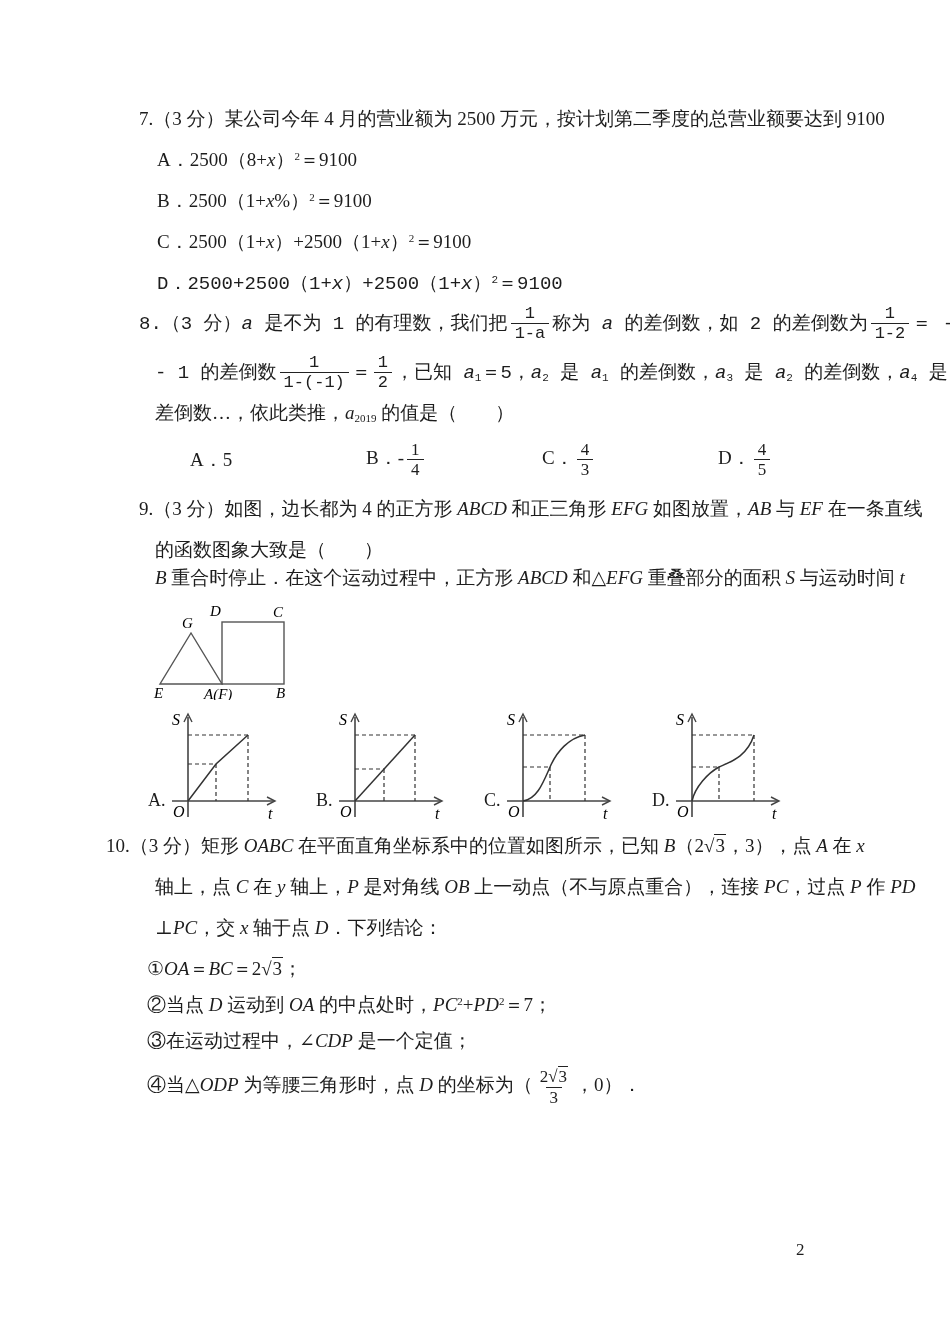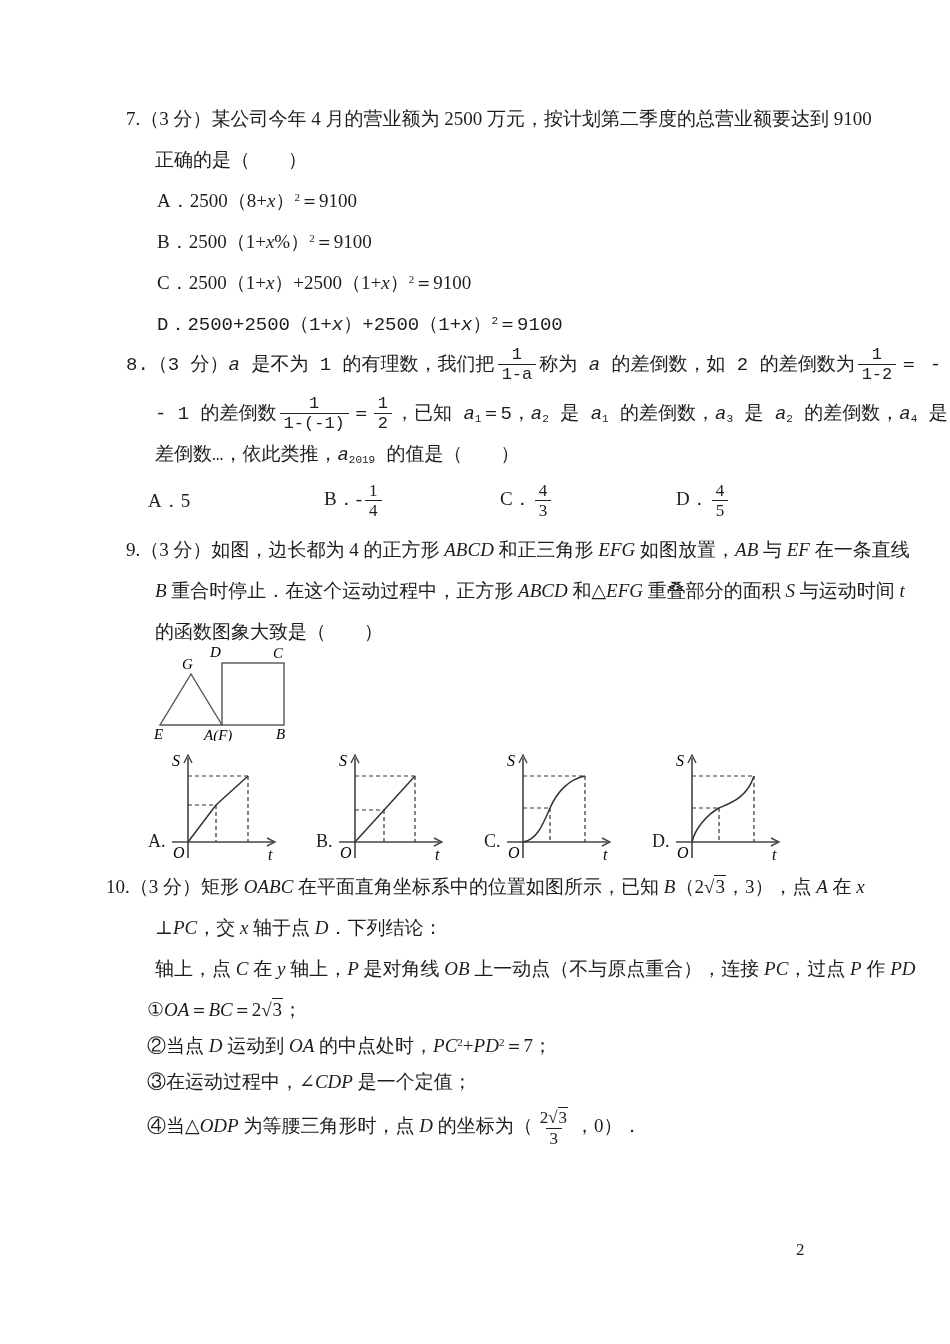--- a/index.html
+++ b/index.html
@@ -4,30 +4,30 @@
 <style>
   html,body{margin:0;padding:0;}
   body{
     width:950px;height:1344px;position:relative;background:#ffffff;overflow:hidden;
     font-family:"Liberation Serif","DejaVu Serif",serif;
     font-size:19px;color:#1d1d1d;
   }
   .content{padding:106px 0 0 126px;width:810px;}
   .question{margin-bottom:6px;}
   .line{white-space:nowrap;margin-bottom:15px;min-height:26px;}
-  .first{margin-left:0;}
+  .first{margin-left:13px;}
   .cont{margin-left:29px;}
   .opt{margin-left:31px;}
   .cont2{margin-left:21px;}
   .neg{margin-left:-20px;}
   .mb6{margin-bottom:6px;font-family:Liberation Mono, monospace;}
   .mb10{margin-bottom:10px;}
-  .mb12{margin-bottom:12px;font-family:Liberation Mono, monospace;}
+  .mb12{margin-bottom:12px;}
   .mb2{margin-bottom:2px;}
-  .optrow{display:flex;margin-left:22px;align-items:center;}
+  .optrow{display:flex;margin-left:22px;align-items:center;justify-content:center;}
   .optcell{width:176px;}
   .var{font-style:italic;}
   .sup{font-size:11px;position:relative;top:-0.55em;line-height:0;}
   .sub{font-size:11px;position:relative;top:0.28em;line-height:0;}
   .frac{display:inline-flex;flex-direction:column;align-items:center;vertical-align:middle;
         margin:2px 3px;font-size:17px;line-height:1.12;}
   .frac .num{padding:0 4px;}
   .frac .den{border-top:1.5px solid #222;padding:0 4px;}
   .sqrt{display:inline-flex;align-items:baseline;}
   .sqrt .rad{font-style:normal;}
@@ -39,21 +39,20 @@
   .page-num{position:absolute;left:796px;top:1240px;font-size:17px;}
   svg text{font-family:"Liberation Serif","DejaVu Serif",serif;font-style:italic;}
 </style>
 </head>
 <body>
 
 <div class="content">
 
   <div class="question">
       <div class="line first"><span>7.（3 分）某公司今年 4 月的营业额为 2500 万元，按计划第二季度的总营业额要达到 9100</span></div>
-      <div class="line cont"><span>正确的是（　　）</span></div>
       <div class="line opt"><span>A．2500（8+</span><span class="var">x</span><span>）</span><span class="sup">2</span><span>＝9100</span></div>
       <div class="line opt"><span>B．2500（1+</span><span class="var">x</span><span>%）</span><span class="sup">2</span><span>＝9100</span></div>
       <div class="line opt"><span>C．2500（1+</span><span class="var">x</span><span>）+2500（1+</span><span class="var">x</span><span>）</span><span class="sup">2</span><span>＝9100</span></div>
       <div class="line opt mb6"><span>D．2500+2500（1+</span><span class="var">x</span><span>）+2500（1+</span><span class="var">x</span><span>）</span><span class="sup">2</span><span>＝9100</span></div>
     </div>
 
   <div class="question">
       <div class="line first mb6"><span>8.（3 分）</span><span class="var">a</span><span> 是不为 1 的有理数，我们把</span><span class="frac">
           <span class="num"><span>1</span></span>
           <span class="den"><span>1-a</span></span>
@@ -82,22 +81,22 @@
         <span class="optcell"><span>D．</span><span class="frac">
             <span class="num"><span>4</span></span>
             <span class="den"><span>5</span></span>
           </span></span>
       </div>
     </div>
 
   <div class="question">
     <div>
         <div class="line first"><span>9.（3 分）如图，边长都为 4 的正方形 </span><span class="var">ABCD</span><span> 和正三角形 </span><span class="var">EFG</span><span> 如图放置，</span><span class="var">AB</span><span> 与 </span><span class="var">EF</span><span> 在一条直线</span></div>
+        <div class="line cont mb2"><span>的函数图象大致是（　　）</span></div>
         <div class="line cont"><span class="var">B</span><span> 重合时停止．在这个运动过程中，正方形 </span><span class="var">ABCD</span><span> 和△</span><span class="var">EFG</span><span> 重叠部分的面积 </span><span class="var">S</span><span> 与运动时间 </span><span class="var">t</span></div>
-        <div class="line cont mb2"><span>的函数图象大致是（　　）</span></div>
       </div>
 
     <div class="figure-wrap">
       <svg width="170" height="100" viewBox="0 0 170 100">
         <rect x="70" y="22" width="62" height="62" fill="none" stroke="#555" stroke-width="1.4"></rect>
         <polygon points="8,84 70,84 39,33" fill="none" stroke="#555" stroke-width="1.4"></polygon>
         <text x="30" y="28" font-size="15">G</text>
         <text x="58" y="16" font-size="15">D</text>
         <text x="121" y="17" font-size="15">C</text>
         <text x="2" y="98" font-size="15">E</text>
@@ -189,22 +188,22 @@
       </div>
 
     </div>
   </div>
 
   <div class="question">
       <div class="line first neg"><span>10.（3 分）矩形 </span><span class="var">OABC</span><span> 在平面直角坐标系中的位置如图所示，已知 </span><span class="var">B</span><span>（2</span><span class="sqrt">
           <span class="rad">√</span>
           <span class="vinc">3</span>
         </span><span>，3），点 </span><span class="var">A</span><span> 在 </span><span class="var">x</span></div>
+      <div class="line cont"><span>轴上，点 </span><span class="var">C</span><span> 在 </span><span class="var">y</span><span> 轴上，</span><span class="var">P</span><span> 是对角线 </span><span class="var">OB</span><span> 上一动点（不与原点重合），连接 </span><span class="var">PC</span><span>，过点 </span><span class="var">P</span><span> 作 </span><span class="var">PD</span></div>
       <div class="line cont"><span>⊥</span><span class="var">PC</span><span>，交 </span><span class="var">x</span><span> 轴于点 </span><span class="var">D</span><span>．下列结论：</span></div>
-      <div class="line cont"><span>轴上，点 </span><span class="var">C</span><span> 在 </span><span class="var">y</span><span> 轴上，</span><span class="var">P</span><span> 是对角线 </span><span class="var">OB</span><span> 上一动点（不与原点重合），连接 </span><span class="var">PC</span><span>，过点 </span><span class="var">P</span><span> 作 </span><span class="var">PD</span></div>
       <div class="line cont2 mb10"><span>①</span><span class="var">OA</span><span>＝</span><span class="var">BC</span><span>＝2</span><span class="sqrt">
           <span class="rad">√</span>
           <span class="vinc">3</span>
         </span><span>；</span></div>
       <div class="line cont2 mb10"><span>②当点 </span><span class="var">D</span><span> 运动到 </span><span class="var">OA</span><span> 的中点处时，</span><span class="var">PC</span><span class="sup">2</span><span>+</span><span class="var">PD</span><span class="sup">2</span><span>＝7；</span></div>
       <div class="line cont2 mb10"><span>③在运动过程中，∠</span><span class="var">CDP</span><span> 是一个定值；</span></div>
       <div class="line cont2"><span>④当△</span><span class="var">ODP</span><span> 为等腰三角形时，点 </span><span class="var">D</span><span> 的坐标为（</span><span class="frac">
           <span class="num"><span>2</span><span class="sqrt">
               <span class="rad">√</span>
               <span class="vinc">3</span>

